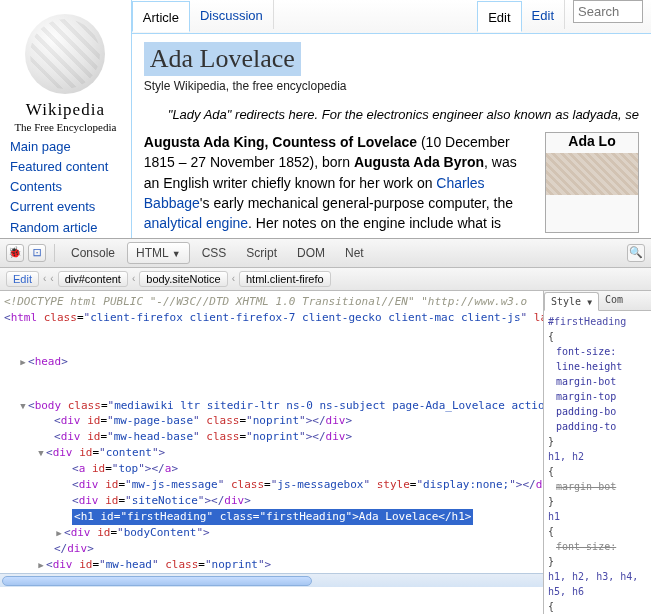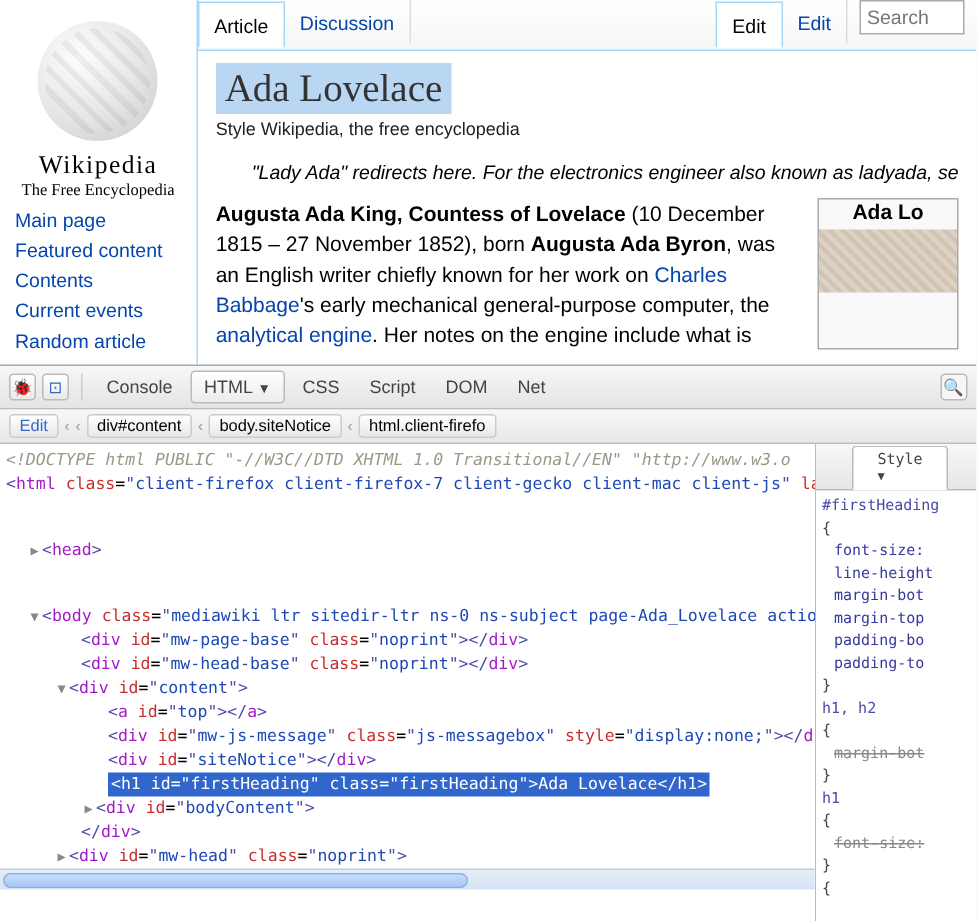--- a/index.html
+++ b/index.html
@@ -51,21 +51,21 @@
   .tag-br  { color:#4a4aa8; }   
   .tag-nm  { color:#a31bc9; }   
   .attr-nm { color:#c72f2f; }   
   .attr-vl { color:#1e49b5; }   
   .doctype { color:#998; font-style:italic; }
   .hl { background:#3167cd; color:#fff; display:inline-block; padding:0 2px; }
   .hl .tag-br,.hl .tag-nm,.hl .attr-nm,.hl .attr-vl { color:#fff; }
   .dom .i1 { padding-left:18px;margin-top:28px; } .dom .i2 { padding-left:36px; } .dom .i3 { padding-left:54px; } .dom .i4 { padding-left:72px; }
   .right-panel { width:108px; border-left:1px solid #bbb; background:#fff; font-family: Menlo, Consolas, monospace; font-size:10px; overflow:hidden; }
   .rp-tabs { display:flex; background:linear-gradient(#f7f7f7,#e6e6e6); border-bottom:1px solid #bbb; }
-  .rp-tab { padding:3px 16px; color:#444;margin-left:24px; }
+  .rp-tab { padding:3px 6px; color:#444; }
   .rp-tab.active { background:#fff; border:1px solid #bbb; border-bottom:1px solid #fff; border-radius:3px 3px 0 0; position:relative; top:1px; }
   .rp-body { padding:3px 4px; color:#444; line-height:1.5; }
   .sel { color:#4a4aa8; }
   .prop { color:#3838a0; }
   .strike { text-decoration: line-through; color:#888; }
   .hscroll { height:14px; background:linear-gradient(#e5edf7,#d5e4f5); border-top:1px solid #b8cbe0; position:relative; }
   .thumb { position:absolute; left:2px; top:2px; width:310px; height:10px; background:linear-gradient(#c6ddff,#a7c7f2); border:1px solid #8bb0de; border-radius:6px; }
 </style>
 </head>
 <body>
@@ -176,18 +176,18 @@
         <div class="prop" style="padding-left:8px">margin-top</div>
         <div class="prop" style="padding-left:8px">padding-bo</div>
         <div class="prop" style="padding-left:8px">padding-to</div>
         <div>}</div>
         <div class="sel">h1, h2</div><span> {</span>
         <div class="prop strike" style="padding-left:8px">margin-bot</div>
         <div>}</div>
         <div class="sel">h1</div><span> {</span>
         <div class="prop strike" style="padding-left:8px">font-size:</div>
         <div>}</div>
-        <span> {</span>
+        <div class="sel">h1, h2, h3, h4, h5, h6</div><span> {</span>
         
       </div>
     </div>
   </div>
 </div>
 
 </body></html>

